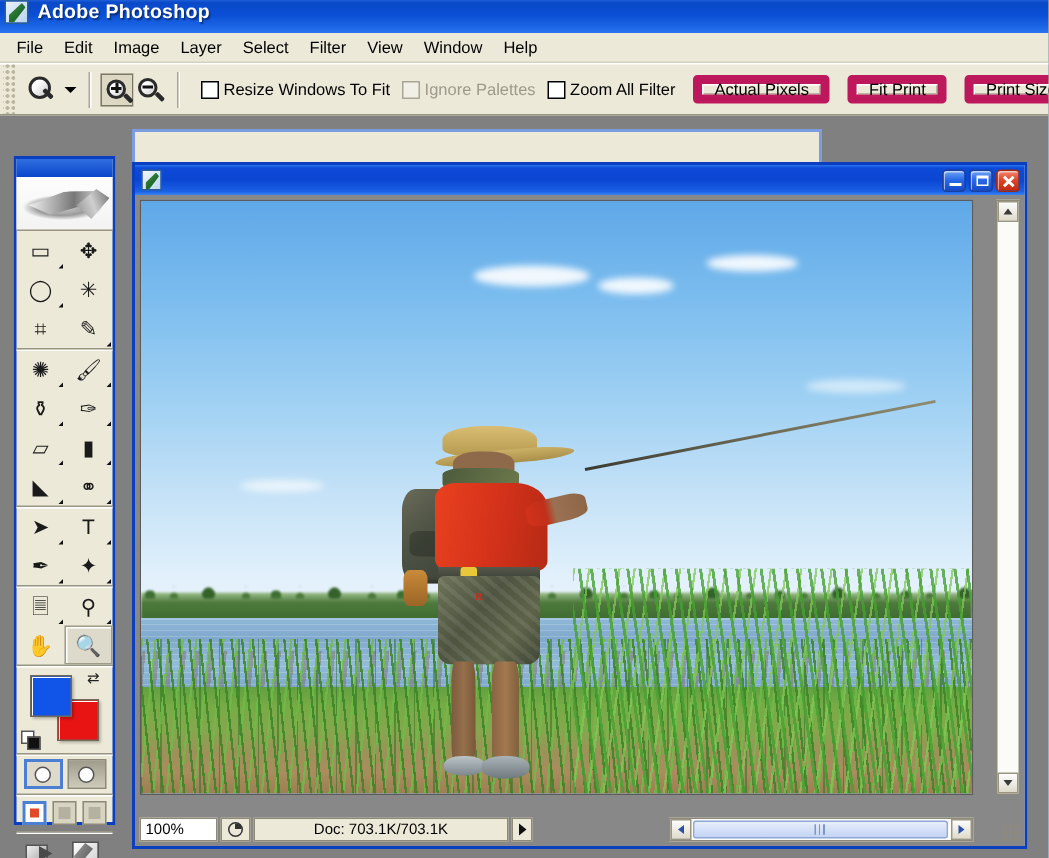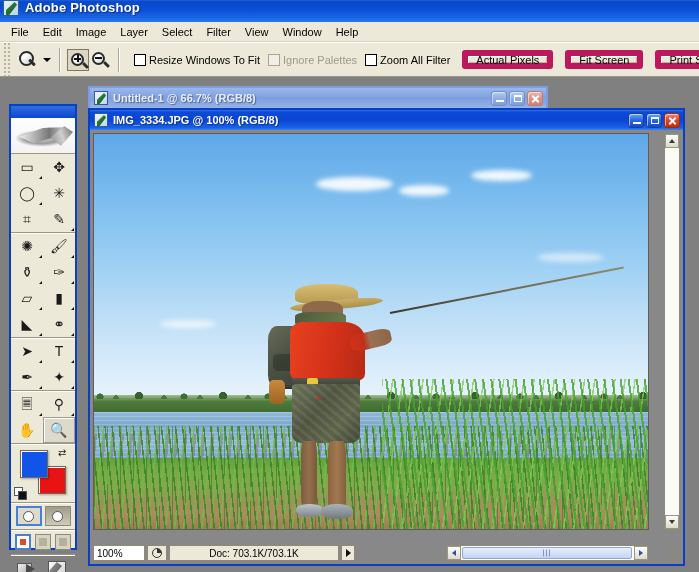--- a/index.html
+++ b/index.html
@@ -479,21 +479,21 @@
     <div class="chkbox"></div>
     <span class="chk-label">Ignore Palettes</span>
   </div>
 
   <div class="chk-wrap">
     <div class="chkbox"></div>
     <span class="chk-label">Zoom All Filter</span>
   </div>
 
   <div class="opt-button">Actual Pixels</div>
-  <div class="opt-button">Fit Screen</div>
+  <div class="opt-button">Fit Print</div>
   <div class="opt-button">Print Size</div>
 </div>
 
 <div class="toolbox">
   <div class="tb-titlebar"></div>
   <div class="tb-logo"></div>
 
   <div class="tool-grid">
     <div class="tool-cell">
         <span class="gl">▭</span>
@@ -609,45 +609,28 @@
   </div>
 
   <div class="tool-row-sep"></div>
   <div class="jump-row">
     <div class="jump-a"></div>
     <div class="jump-b"></div>
   </div>
 </div>
 
 <div class="docwin doc-inactive">
-  <div class="doc-titlebar inactive">
-    <div class="doc-icon"></div>
-    <div class="doc-title">Untitled-1 @ 66.7% (RGB/8)</div>
-    <div class="wbtns">
-      <div class="wbtn inact">
-          <i class="min"></i>
-        </div>
-      <div class="wbtn inact">
-          <i class="max"></i>
-        </div>
-      <div class="wbtn close inact">
-          <i class="x1"></i>
-          <i class="x2"></i>
-        </div>
-    </div>
-  </div>
   <div class="inact-body">
     <div class="inact-inner"></div>
   </div>
 </div>
 
 <div class="docwin doc-active">
   <div class="doc-titlebar active">
     <div class="doc-icon"></div>
-    <div class="doc-title">IMG_3334.JPG @ 100% (RGB/8)</div>
     <div class="wbtns">
       <div class="wbtn act">
           <i class="min"></i>
         </div>
       <div class="wbtn act">
           <i class="max"></i>
         </div>
       <div class="wbtn close act">
           <i class="x1"></i>
           <i class="x2"></i>

